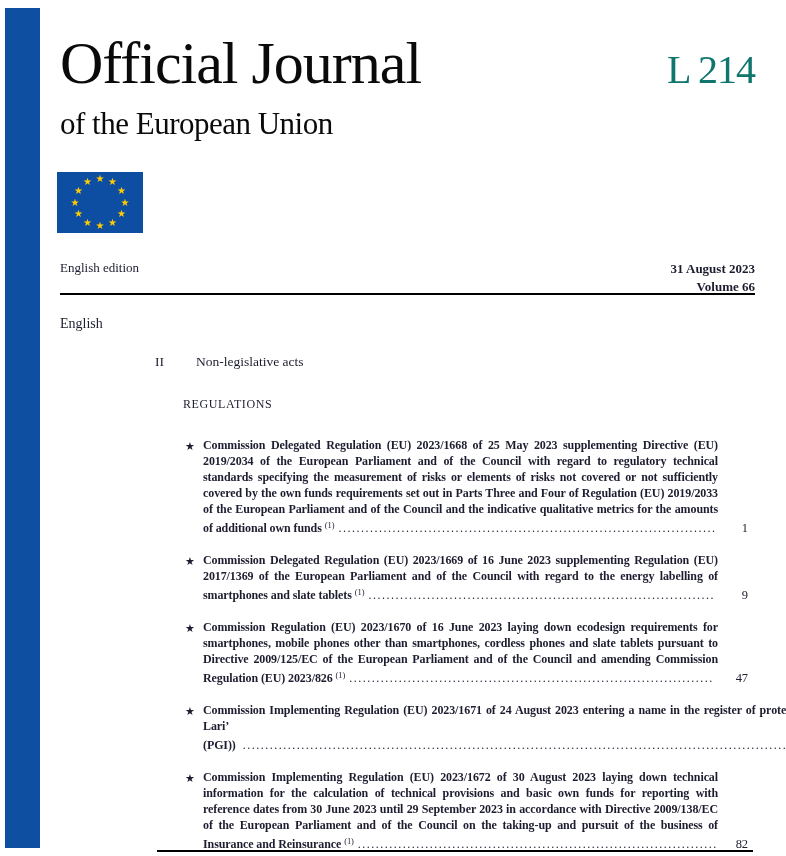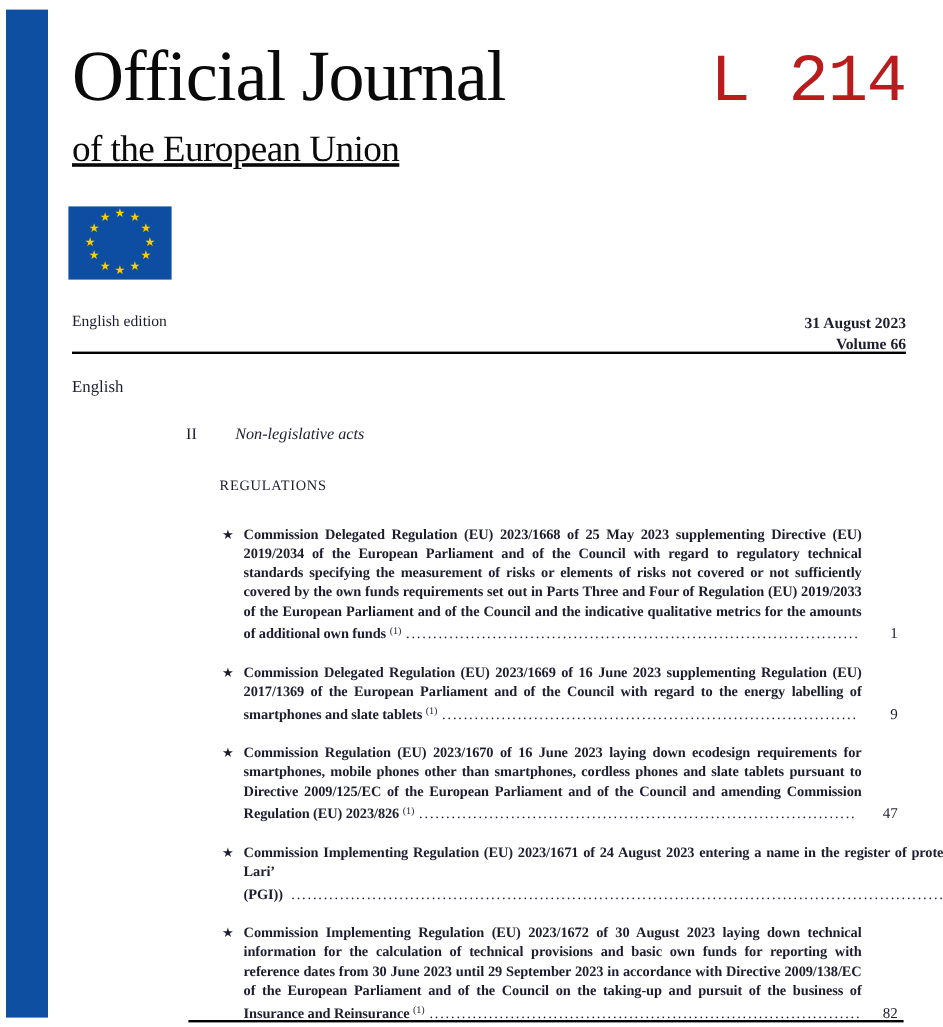--- a/index.html
+++ b/index.html
@@ -5,40 +5,40 @@
   html,body{margin:0;padding:0;background:#e8e8e8;}
   .page{position:relative;width:786px;height:856px;background:#ffffff;overflow:hidden;
         font-family:"Liberation Serif", serif;color:#1d1d30;}
   .side-bar{position:absolute;left:5px;top:8px;width:35px;height:840px;
             background:var(--bar_blue,#0e4fa1);}
   
   .title-row{position:absolute;left:60px;right:31px;top:30px;display:flex;
              justify-content:space-between;align-items:baseline;}
   .journal-title{font-size:60px;line-height:1.1;font-weight:normal;color:#0a0a0a;
                  letter-spacing:-1px;margin:0;}
-  .issue-number{font-size:56px;line-height:1.1;color:#b91c1c;letter-spacing:-1px;font-family:Liberation Mono, monospace;}
+  .issue-number{font-size:40px;line-height:1.1;color:#0f766e;letter-spacing:-1px;}
   .journal-subtitle{position:absolute;left:60px;top:106px;font-size:31px;color:#0a0a0a;
-                    letter-spacing:-0.5px;text-decoration:underline;}
+                    letter-spacing:-0.5px;}
   
   .eu-flag{position:absolute;left:57px;top:172px;width:86px;height:61px;
            background:var(--flag_blue,#0e4fa1);}
   .flag-star{position:absolute;color:var(--star_gold,#ffcc00);font-size:10px;line-height:1;
              transform:translate(-50%,-50%);font-family:"DejaVu Sans", sans-serif;}
   
   .volume-label{position:absolute;right:31px;top:234px;font-size:13px;font-weight:bold;margin-top:45px;}
   .edition-label{position:absolute;left:60px;top:260px;font-size:13px;}
   .section-title{position:absolute;left:205px;top:246px;font-size:26px;color:#0a0a0a;}
   .publication-date{position:absolute;right:31px;top:261px;font-size:13px;font-weight:bold;}
   .rule-top{position:absolute;left:60px;right:31px;top:293px;height:2px;background:#000;}
   .rule-bottom{position:absolute;left:157px;width:596px;top:850px;height:2px;background:#000;}
   
   .contents-heading{position:absolute;left:60px;top:316px;font-size:14px;}
   .part-heading{position:absolute;left:155px;top:354px;font-size:13.5px;}
   .part-numeral{margin-right:32px;}
-  .part-title{font-style:italic;}
+  .part-title{}
   .reg-heading{position:absolute;left:183px;top:397px;font-size:12px;letter-spacing:0.6px;}
   
   .entries{position:absolute;left:185px;top:437px;width:563px;}
   .entry{display:flex;align-items:flex-start;margin-bottom:16px;}
   .star{flex:0 0 18px;font-size:11px;line-height:16px;padding-top:0.5px;}
   .entry-body{position:relative;flex:1;padding-right:30px;text-align:justify;
               font-size:12px;line-height:16px;font-weight:bold;letter-spacing:-0.1px;}
   .fn{font-size:8.5px;font-weight:normal;vertical-align:4px;margin-left:3px;}
   .leader{font-weight:normal;letter-spacing:1.5px;margin-left:4px;white-space:nowrap;
           overflow:hidden;}

